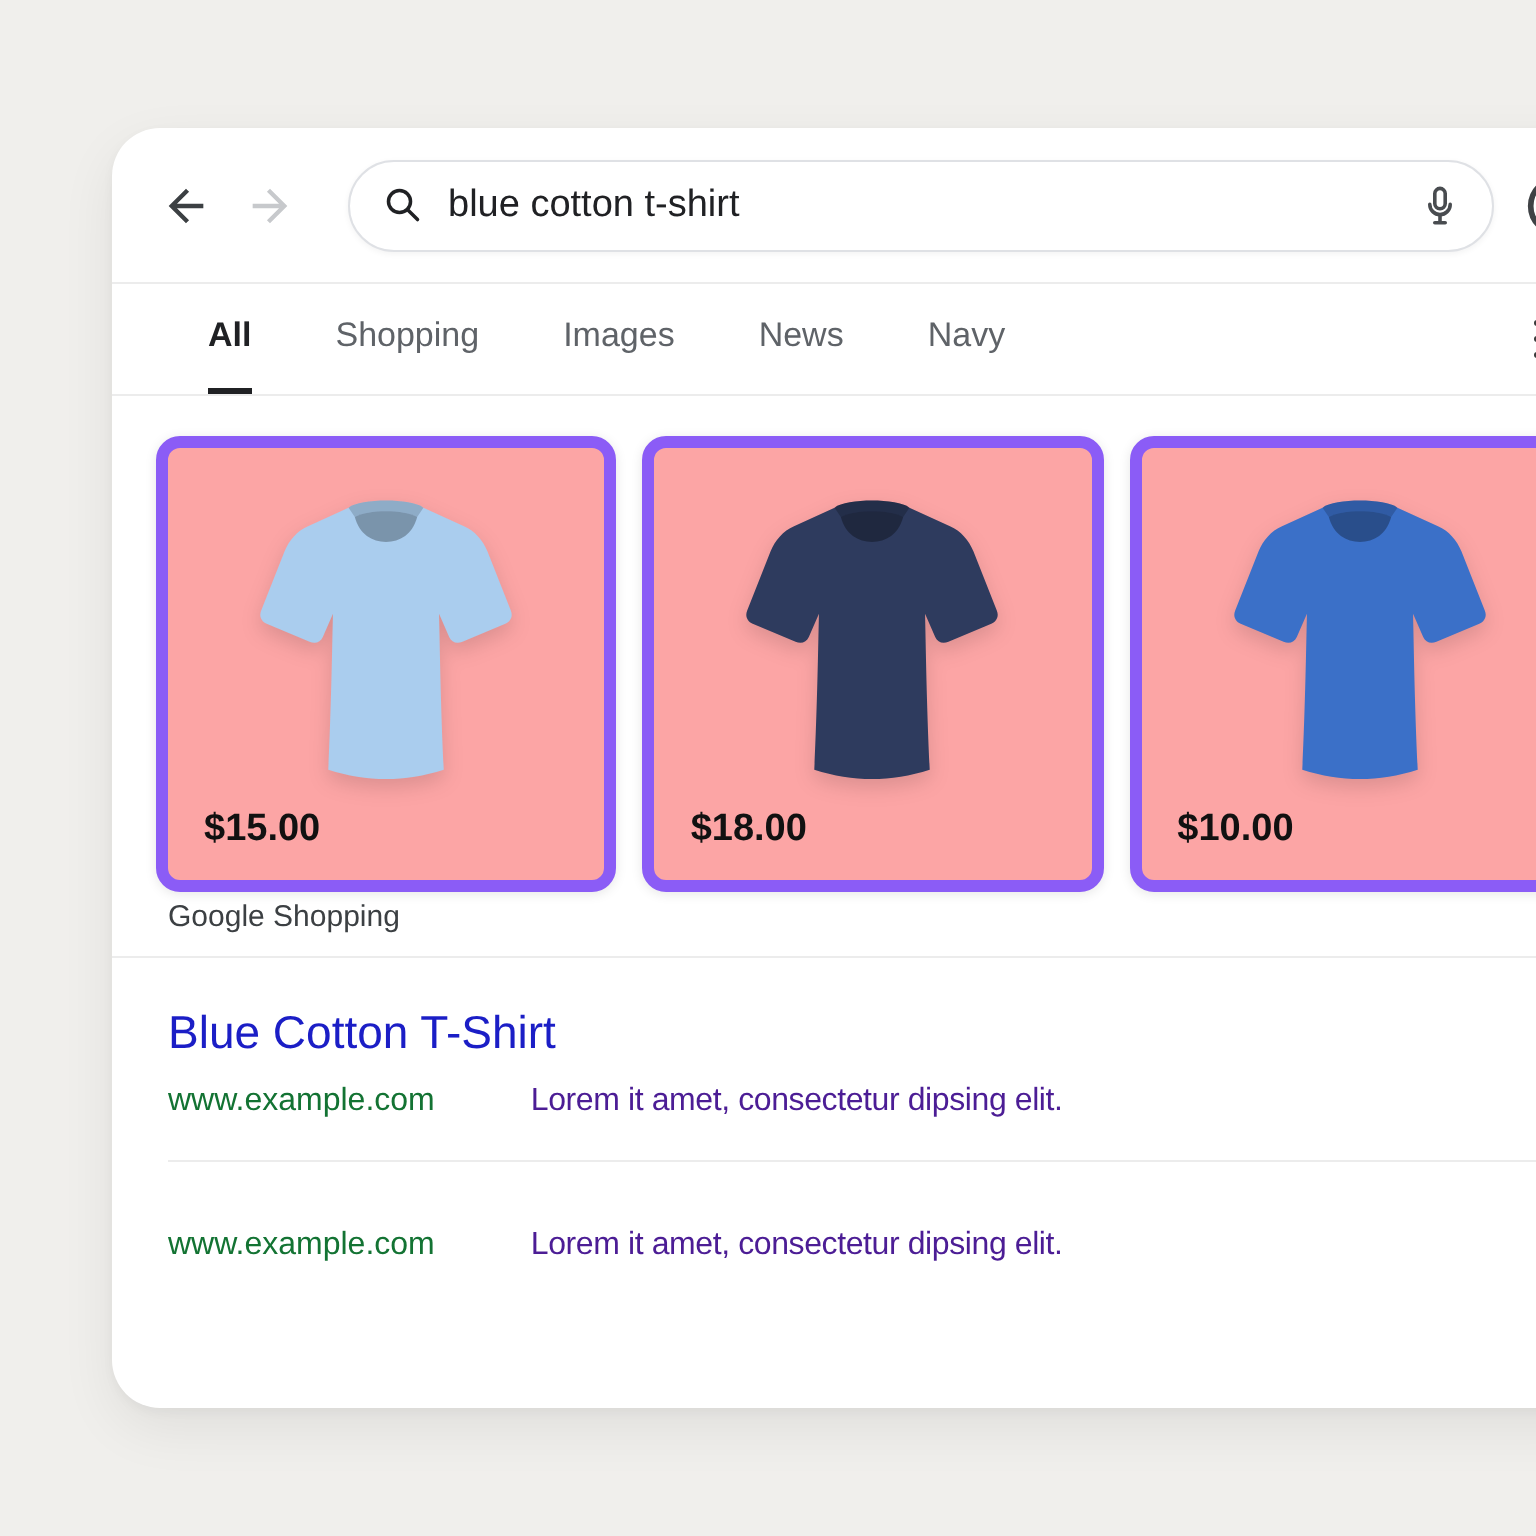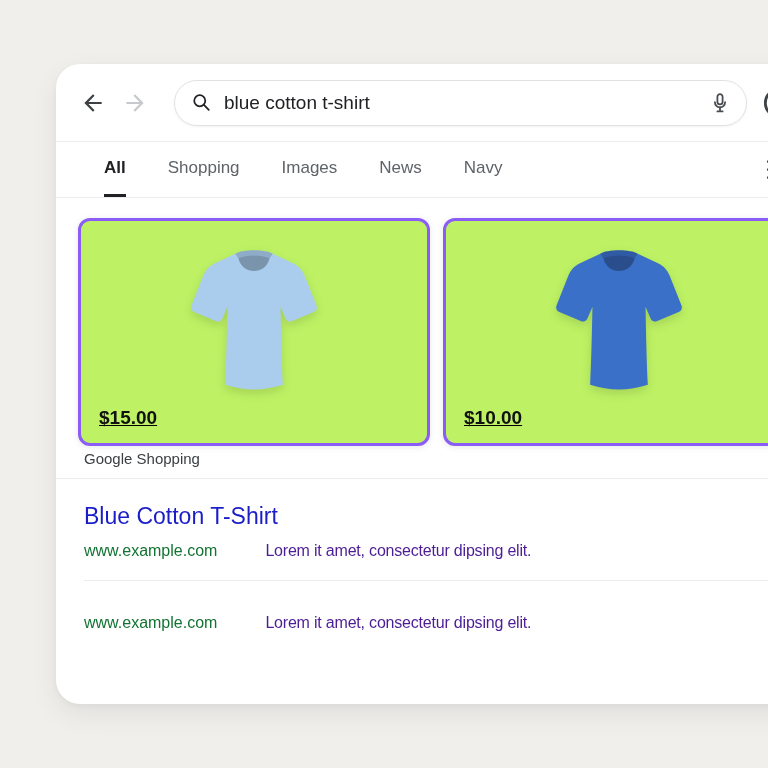--- a/index.html
+++ b/index.html
@@ -110,30 +110,29 @@
   .filter-btn .l3 { width: 14px; }
   
   .content { padding: 20px 22px 0 22px; box-sizing: border-box; }
   .cards {
     display: flex;
     gap: 13px;
   }
   .card {
     flex: 1;
     height: 228px;
-    background: #bef264;
-    border: 3px solid #8b5cf6;
+    background: #fca5a5;
+    border: 6px solid #8b5cf6;
     border-radius: 12px;
     box-shadow: 0 1px 6px rgba(0,0,0,0.10);
     display: flex;
     flex-direction: column;
     box-sizing: border-box;
     cursor: pointer;
     overflow: hidden;
-    text-decoration: underline;
   }
   .card-img {
     flex: 1;
     display: flex;
     align-items: center;
     justify-content: center;
     padding-top: 6px;
   }
   .shirt-svg {
     width: 156px; height: 164px;
@@ -257,20 +256,30 @@
         <div class="card-img">
           <svg class="shirt-svg" viewBox="0 0 200 210">
             <path d="M76 24 C84 18 116 18 124 24 L150 36 C157 39 162 45 165 52 L180 90 C181.5 93.5 180 97 176.5 98.5 L149 110 C145.5 111.5 142 110.5 140.5 107 L134 92 C134.5 112 135 150 137 192 C112 200 88 200 63 192 C65 150 65.5 112 66 92 L59.5 107 C58 110.5 54.5 111.5 51 110 L23.5 98.5 C20 97 18.5 93.5 20 90 L35 52 C38 45 43 39 50 36 Z" fill="#aacdee"></path>
             <path fill="rgba(0,0,0,0.16)" d="M76 24 C84 18 116 18 124 24 L120 30 C112 25 88 25 80 30 Z"></path>
             <path fill="rgba(0,0,0,0.28)" d="M80 30 C88 25 112 25 120 30 C117 41 109 46 100 46 C91 46 83 41 80 30 Z"></path>
           </svg>
         </div>
         <div class="price">$15.00</div>
       </div>
 
+      <div class="card">
+        <div class="card-img">
+          <svg class="shirt-svg" viewBox="0 0 200 210">
+            <path d="M76 24 C84 18 116 18 124 24 L150 36 C157 39 162 45 165 52 L180 90 C181.5 93.5 180 97 176.5 98.5 L149 110 C145.5 111.5 142 110.5 140.5 107 L134 92 C134.5 112 135 150 137 192 C112 200 88 200 63 192 C65 150 65.5 112 66 92 L59.5 107 C58 110.5 54.5 111.5 51 110 L23.5 98.5 C20 97 18.5 93.5 20 90 L35 52 C38 45 43 39 50 36 Z" fill="#2e3b5e"></path>
+            <path fill="rgba(0,0,0,0.22)" d="M76 24 C84 18 116 18 124 24 L120 30 C112 25 88 25 80 30 Z"></path>
+            <path fill="rgba(0,0,0,0.32)" d="M80 30 C88 25 112 25 120 30 C117 41 109 46 100 46 C91 46 83 41 80 30 Z"></path>
+          </svg>
+        </div>
+        <div class="price">$18.00</div>
+      </div>
 
       <div class="card">
         <div class="card-img">
           <svg class="shirt-svg" viewBox="0 0 200 210">
             <path d="M76 24 C84 18 116 18 124 24 L150 36 C157 39 162 45 165 52 L180 90 C181.5 93.5 180 97 176.5 98.5 L149 110 C145.5 111.5 142 110.5 140.5 107 L134 92 C134.5 112 135 150 137 192 C112 200 88 200 63 192 C65 150 65.5 112 66 92 L59.5 107 C58 110.5 54.5 111.5 51 110 L23.5 98.5 C20 97 18.5 93.5 20 90 L35 52 C38 45 43 39 50 36 Z" fill="#3b70c8"></path>
             <path fill="rgba(0,0,0,0.18)" d="M76 24 C84 18 116 18 124 24 L120 30 C112 25 88 25 80 30 Z"></path>
             <path fill="rgba(0,0,0,0.30)" d="M80 30 C88 25 112 25 120 30 C117 41 109 46 100 46 C91 46 83 41 80 30 Z"></path>
           </svg>
         </div>
         <div class="price">$10.00</div>

